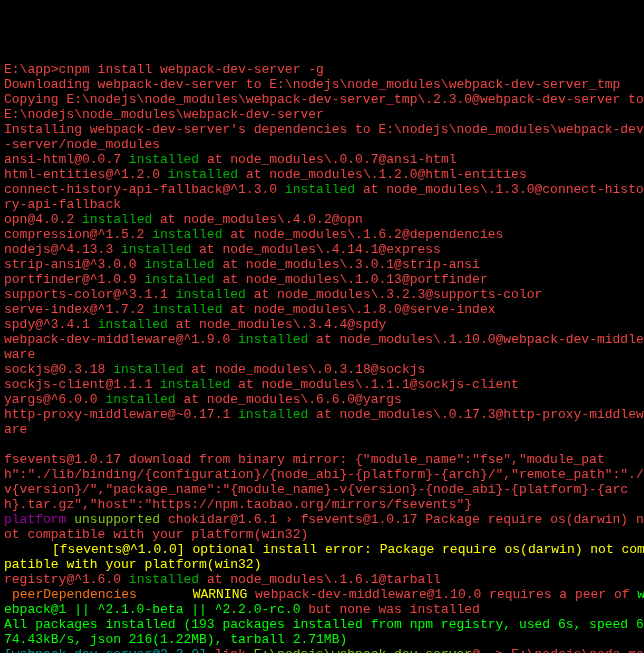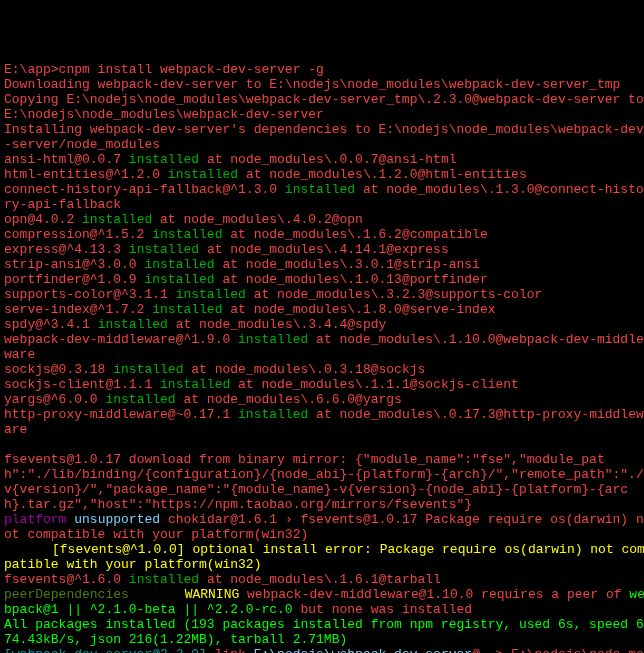--- a/index.html
+++ b/index.html
@@ -13,52 +13,52 @@
     width: 644px;
     min-height: 653px;
     overflow: hidden;
     white-space: pre-wrap;
     word-break: break-all;
   }
   .w  { color: #ef4444; }  
   .g  { color: #00b000; margin-top: 32px; }  
   .bg { color: #00ff00; }  
   .by { color: #ffff00; margin-left: 48px; }  
-  .r  { color: #4d7c0f; }  
+  .r  { color: #f97316; margin-left: 8px; }  
   .m  { color: #a000a0; }  
-  .bm { color: #7dd3fc; }  
+  .bm { color: #84cc16; }  
   .c  { color: #00a0a0; }  
 </style>
 </head>
 <body>
 
 
 
 <span class="w">E:\app&gt;</span><span class="w">cnpm install webpack-dev-server -g</span>
 <span class="w">Downloading webpack-dev-server to E:\nodejs\node_modules\webpack-dev-server_tmp</span>
 <span class="w">Copying E:\nodejs\node_modules\webpack-dev-server_tmp\.2.3.0@webpack-dev-server to E:\nodejs\node_modules\webpack-dev-server</span>
 <span class="w">Installing webpack-dev-server's dependencies to E:\nodejs\node_modules\webpack-dev-server/node_modules</span>
 <div id="install-list"><span class="w">ansi-html@0.0.7</span> <span class="g">installed</span> <span class="w">at node_modules\.0.0.7@ansi-html</span>
 <span class="w">html-entities@^1.2.0</span> <span class="g">installed</span> <span class="w">at node_modules\.1.2.0@html-entities</span>
 <span class="w">connect-history-api-fallback@^1.3.0</span> <span class="g">installed</span> <span class="w">at node_modules\.1.3.0@connect-history-api-fallback</span>
 <span class="w">opn@4.0.2</span> <span class="g">installed</span> <span class="w">at node_modules\.4.0.2@opn</span>
-<span class="w">compression@^1.5.2</span> <span class="g">installed</span> <span class="w">at node_modules\.1.6.2@compatible</span>
-<span class="w">express@^4.13.3</span> <span class="g">installed</span> <span class="w">at node_modules\.4.14.1@express</span>
+<span class="w">compression@^1.5.2</span> <span class="g">installed</span> <span class="w">at node_modules\.1.6.2@dependencies</span>
+<span class="w">nodejs@^4.13.3</span> <span class="g">installed</span> <span class="w">at node_modules\.4.14.1@express</span>
 <span class="w">strip-ansi@^3.0.0</span> <span class="g">installed</span> <span class="w">at node_modules\.3.0.1@strip-ansi</span>
 <span class="w">portfinder@^1.0.9</span> <span class="g">installed</span> <span class="w">at node_modules\.1.0.13@portfinder</span>
 <span class="w">supports-color@^3.1.1</span> <span class="g">installed</span> <span class="w">at node_modules\.3.2.3@supports-color</span>
 <span class="w">serve-index@^1.7.2</span> <span class="g">installed</span> <span class="w">at node_modules\.1.8.0@serve-index</span>
 <span class="w">spdy@^3.4.1</span> <span class="g">installed</span> <span class="w">at node_modules\.3.4.4@spdy</span>
 <span class="w">webpack-dev-middleware@^1.9.0</span> <span class="g">installed</span> <span class="w">at node_modules\.1.10.0@webpack-dev-middleware</span>
 <span class="w">sockjs@0.3.18</span> <span class="g">installed</span> <span class="w">at node_modules\.0.3.18@sockjs</span>
 <span class="w">sockjs-client@1.1.1</span> <span class="g">installed</span> <span class="w">at node_modules\.1.1.1@sockjs-client</span>
 <span class="w">yargs@^6.0.0</span> <span class="g">installed</span> <span class="w">at node_modules\.6.6.0@yargs</span>
 <span class="w">http-proxy-middleware@~0.17.1</span> <span class="g">installed</span> <span class="w">at node_modules\.0.17.3@http-proxy-middleware</span></div>
 <span class="w">fsevents@1.0.17</span><span class="w"> download from binary mirror: {"module_name":"fse","module_path":"./lib/binding/{configuration}/{node_abi}-{platform}-{arch}/","remote_path":"./v{version}/","package_name":"{module_name}-v{version}-{node_abi}-{platform}-{arch}.tar.gz","host":"https://npm.taobao.org/mirrors/fsevents"}</span>
 <span class="m">platform</span> <span class="bm">unsupported</span> <span class="w">chokidar@1.6.1 › fsevents@1.0.17 Package require os(darwin) not compatible with your platform(win32)</span>
 <span class="by">[fsevents@^1.0.0] optional install error: Package require os(darwin) not compatible with your platform(win32)</span>
-<span class="w">fsevents@^1.6.0</span> <span class="g">installed</span> <span class="w">at node_modules\.1.6.1@tarball</span>
+<span class="w">registry@^1.6.0</span> <span class="g">installed</span> <span class="w">at node_modules\.1.6.1@tarball</span>
 <span class="r">peerDependencies</span> <span class="by">WARNING</span> <span class="w">webpack-dev-middleware@1.10.0 requires a peer of</span> <span class="bg">webpack@1 || ^2.1.0-beta || ^2.2.0-rc.0</span> <span class="w">but none was installed</span>
 <span class="bg">All packages installed (193 packages installed from npm registry, used 6s, speed 674.43kB/s, json 216(1.22MB), tarball 2.71MB)</span>
 <span class="c">[webpack-dev-server@2.3.0]</span> <span class="w">link</span> <span class="bm">E:\nodejs\webpack-dev-server</span><span class="w">@ -&gt; </span><span class="w">E:\nodejs\node_modules\webpack-dev-server\bin\webpack-dev-server.js</span>
 
 
 
 
 </body></html>

